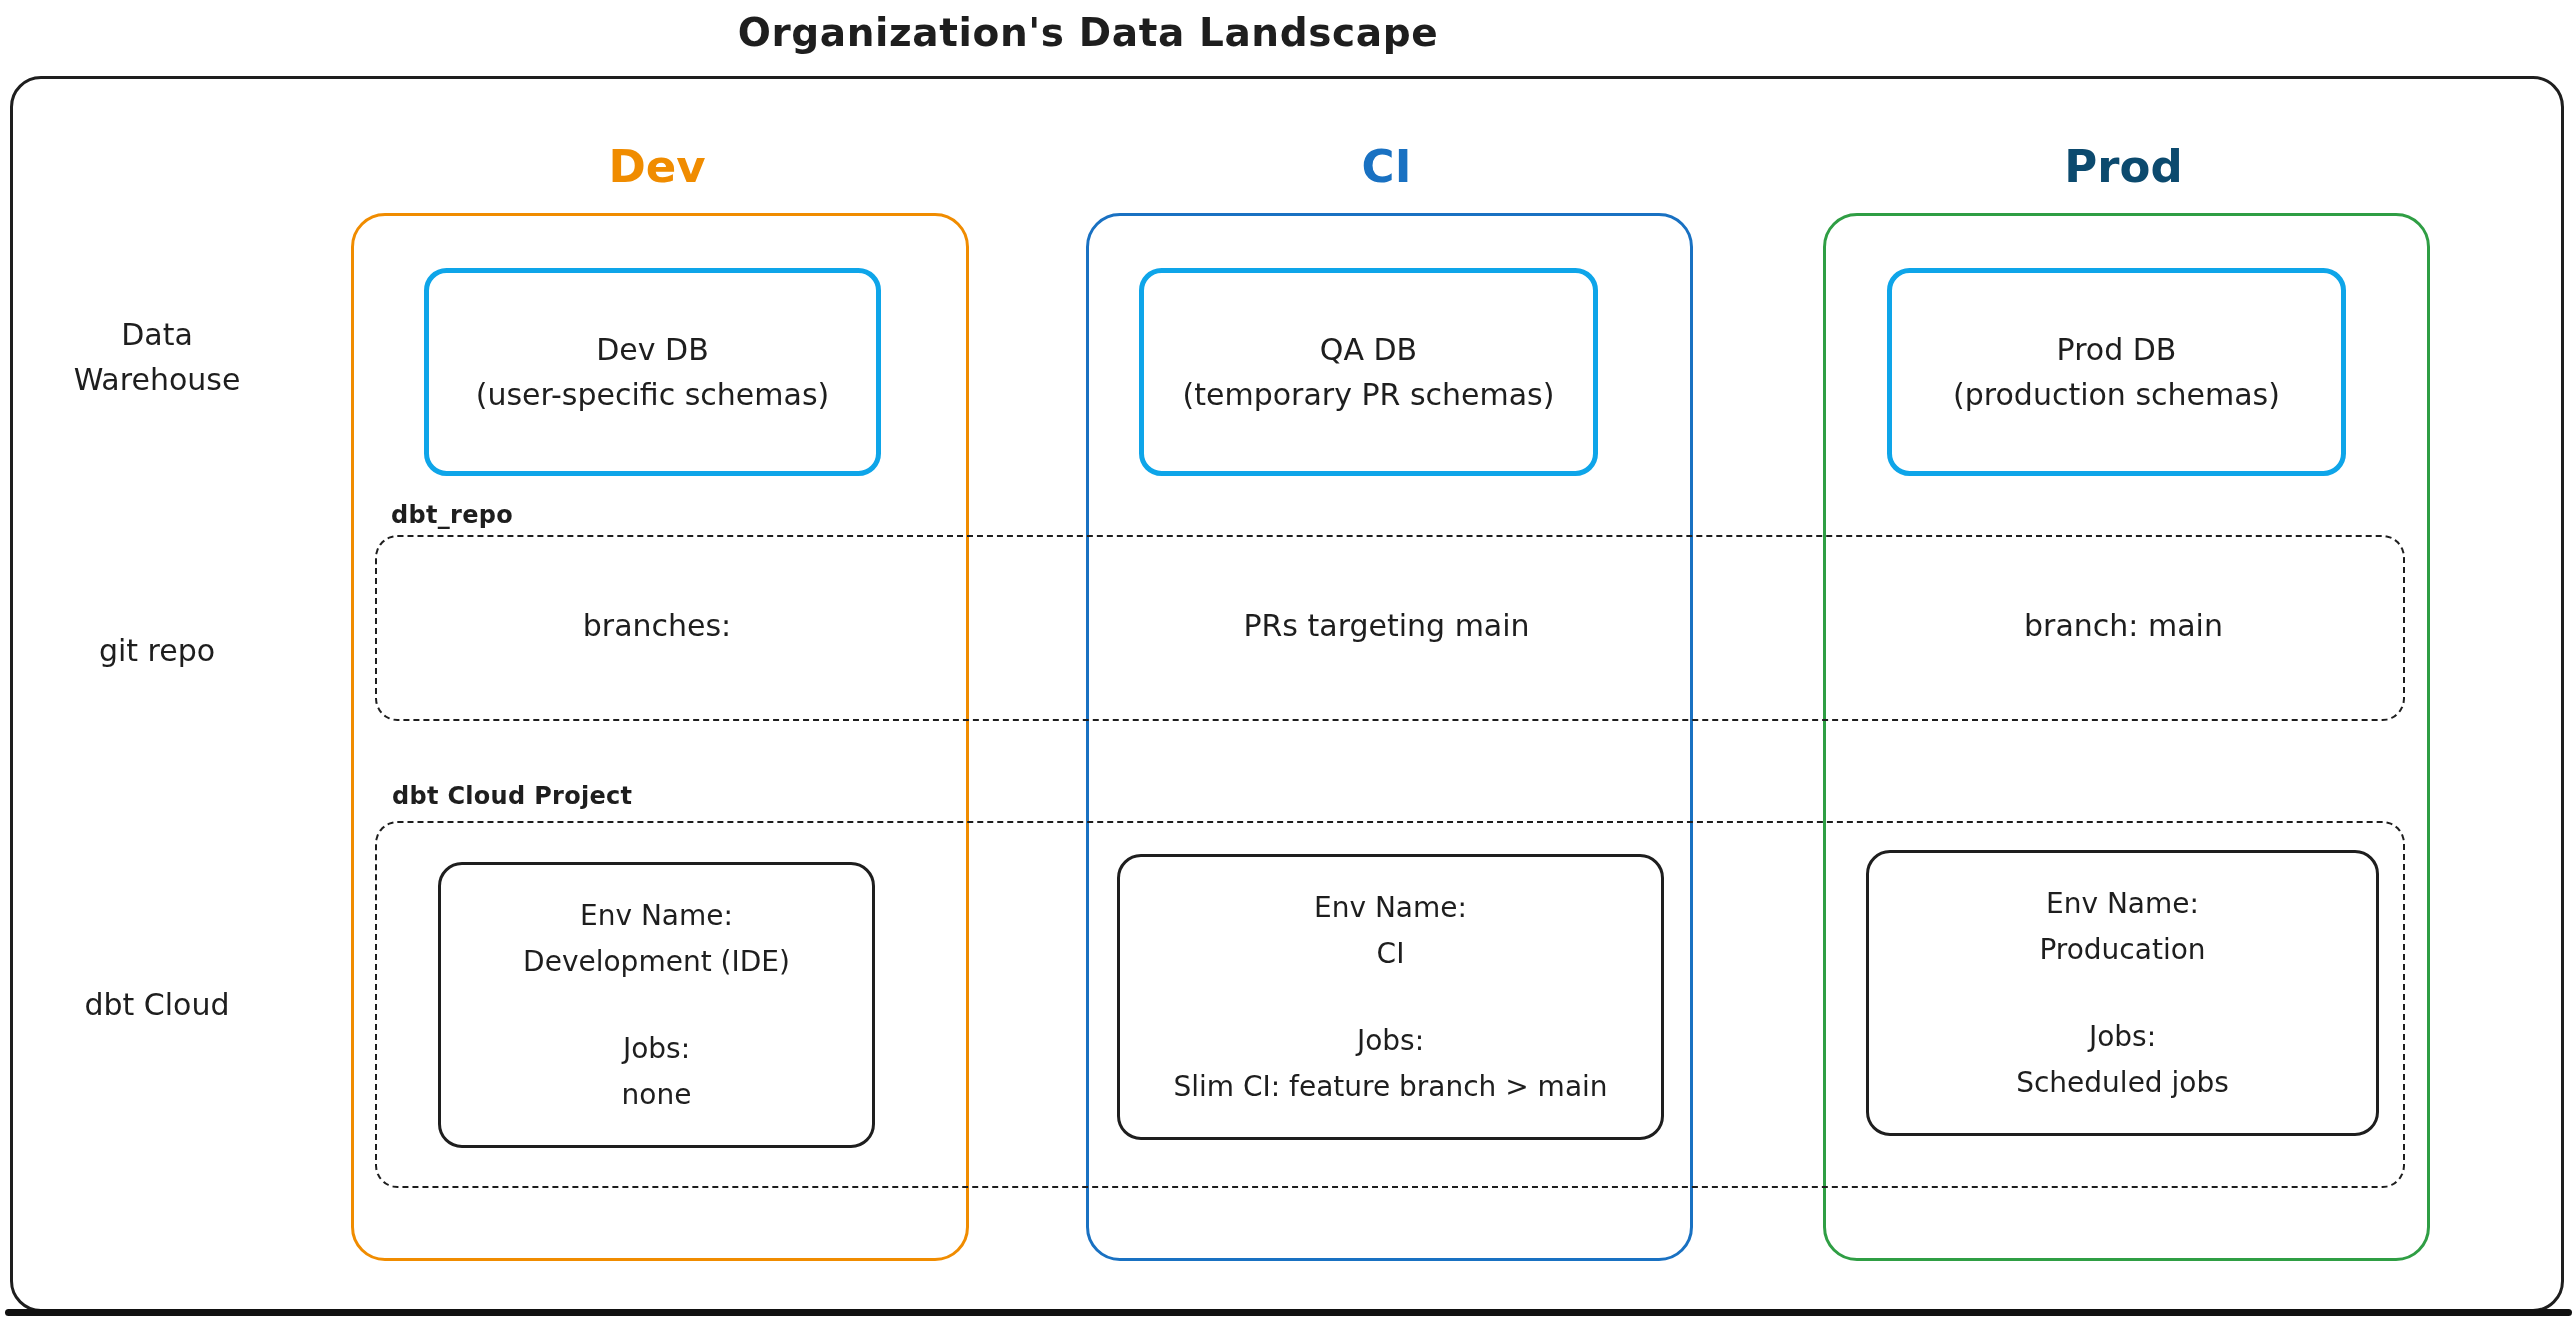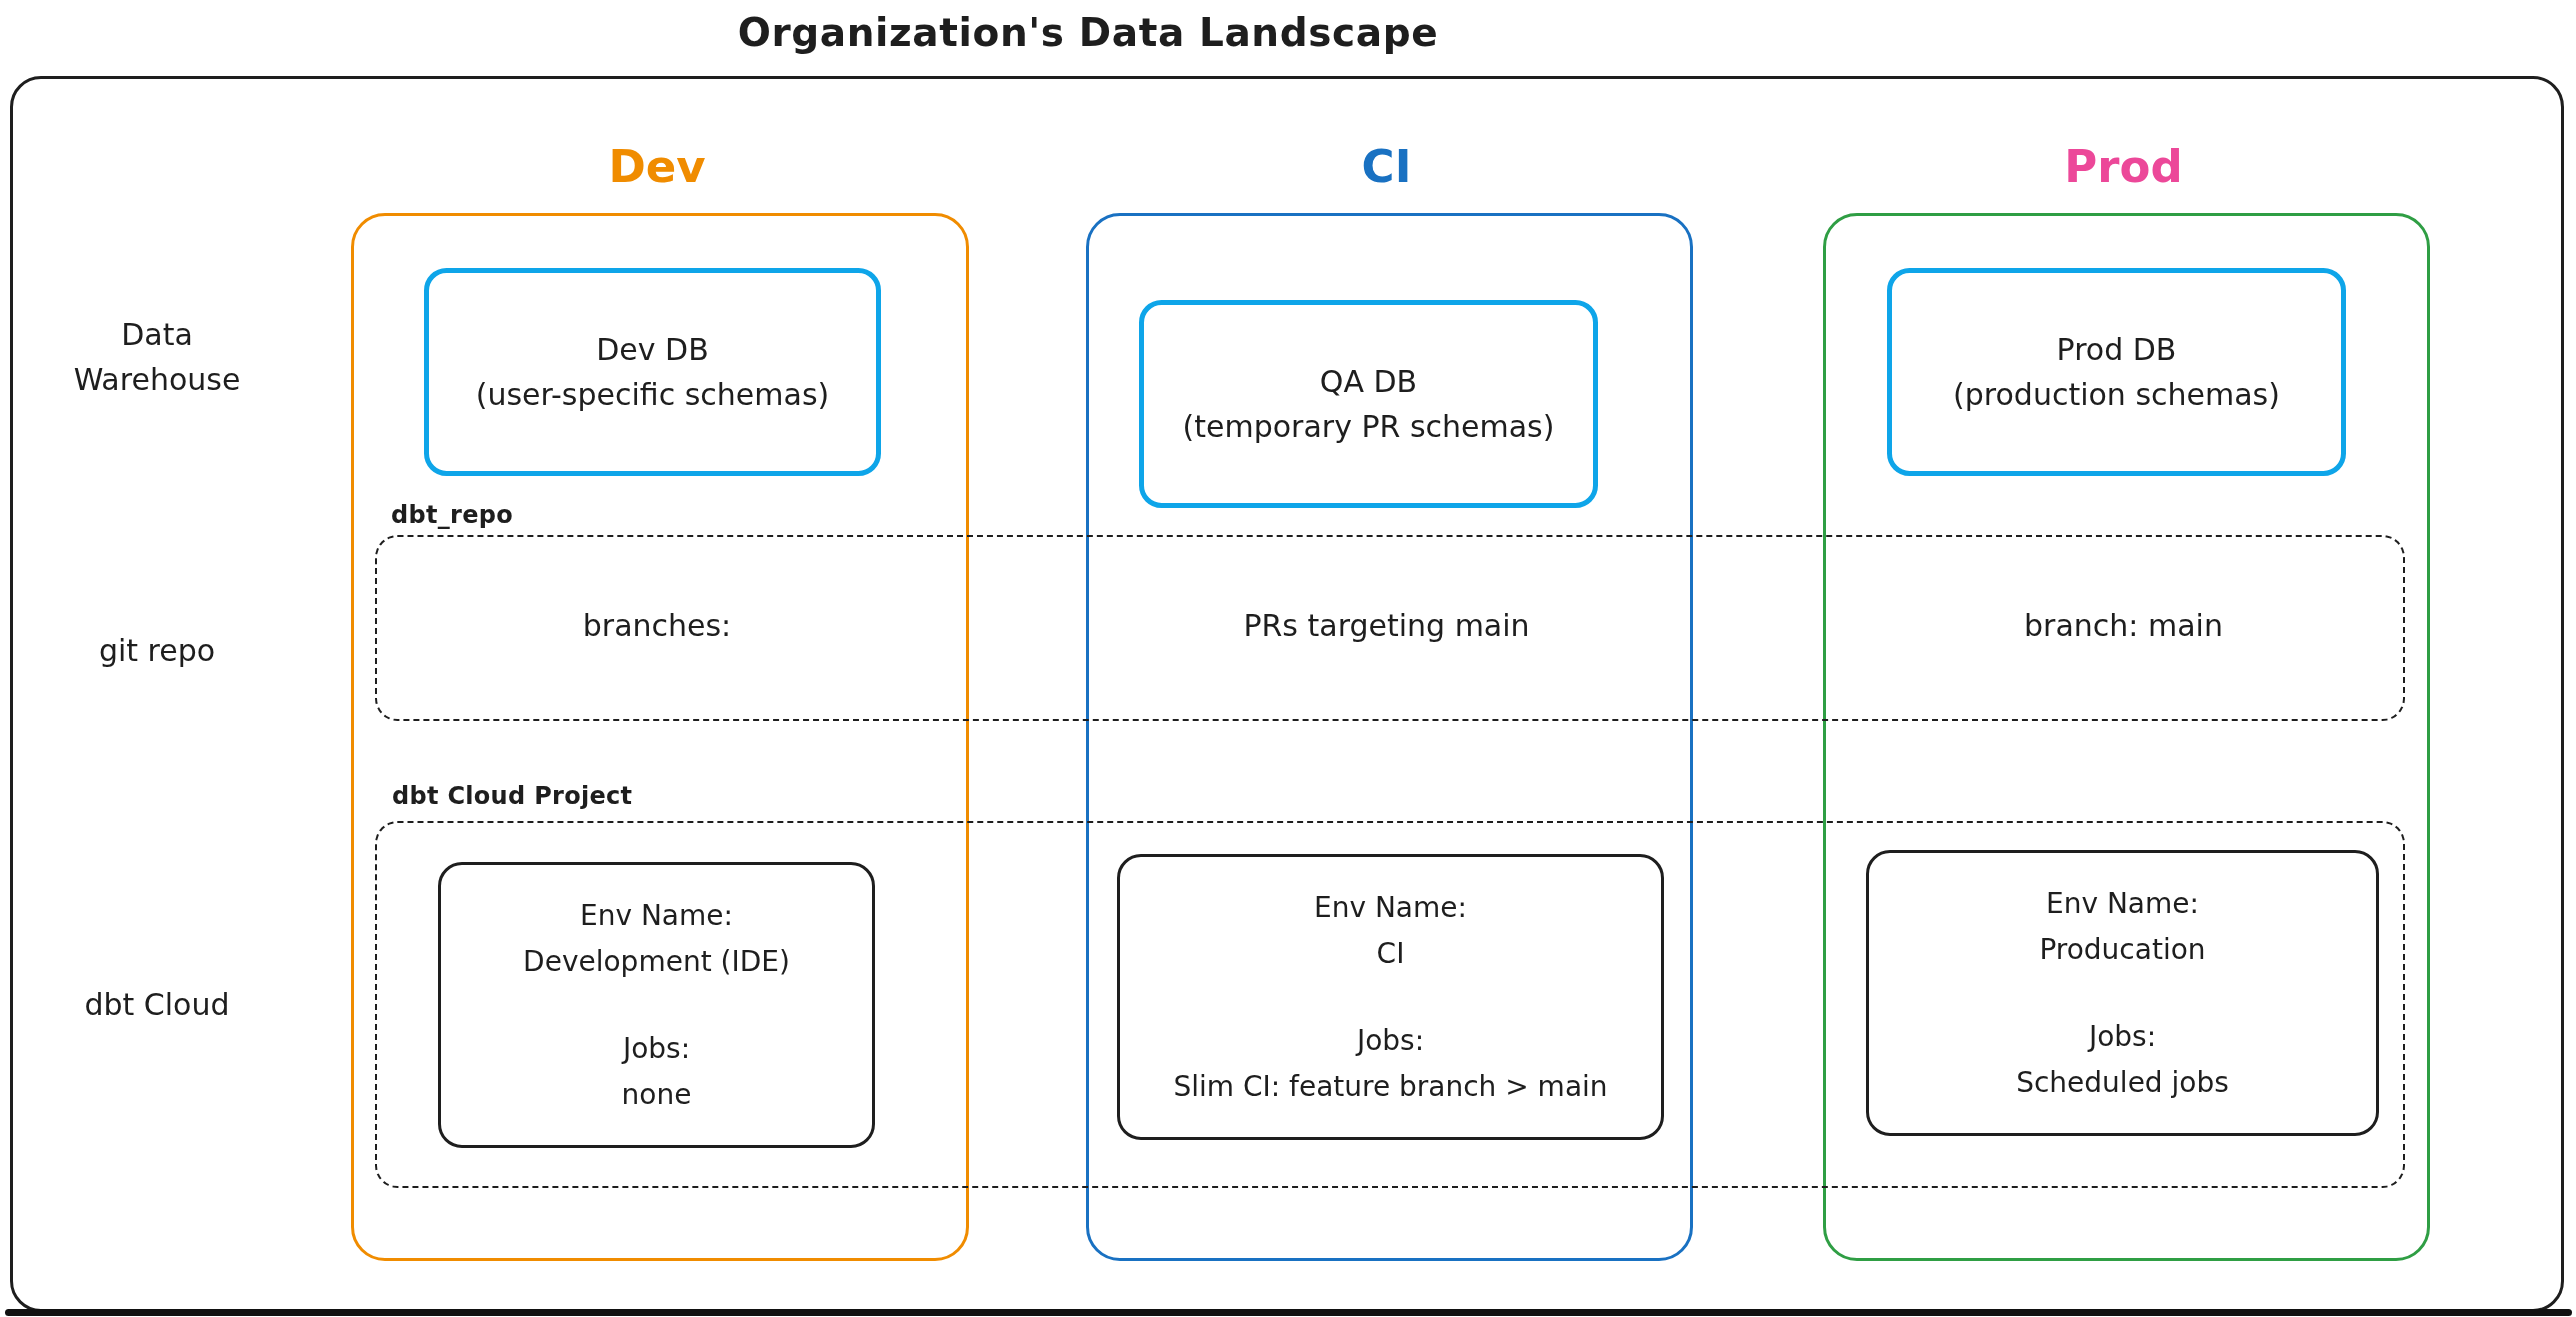--- a/index.html
+++ b/index.html
@@ -57,21 +57,21 @@
   .row-label.git{top:612px;margin-top:16px;}
   .row-label.dbt{top:982px;}
   
   .db-box{
     top:268px;height:198px;
     border:5px solid #0ea5e9;border-radius:22.5px;
     display:flex;flex-direction:column;justify-content:center;
     text-align:center;font-size:30px;line-height:45px;
   }
   .db-box.dev{left:424px;width:447px;}
-  .db-box.ci{left:1139px;width:449px;margin-top:32px;}
+  .db-box.ci{left:1139px;width:449px;}
   .db-box.prod{left:1887px;width:449px;}
   
   .band{
     border:2.4px dashed #1e1e1e;border-radius:22.5px;
     background:transparent;
   }
   .band.git{left:375px;top:535px;width:2026px;height:182px;}
   .band.project{left:375px;top:821px;width:2026px;height:363px;}
   .band-label{
     font-size:24px;font-weight:bold;
@@ -105,21 +105,21 @@
 
 <div id="canvas">
 
   <div class="abs title">Organization's Data Landscape</div>
 
   <div class="abs outer-frame"></div>
   <div class="abs bottom-stroke"></div>
 
   <div class="abs col-header dev" style="color: rgb(240, 140, 0);">Dev</div>
   <div class="abs col-header ci" style="color: rgb(25, 113, 194);">CI</div>
-  <div class="abs col-header prod" style="color: #ec4899;">Prod</div>
+  <div class="abs col-header prod" style="color: #0c4a6e;">Prod</div>
 
   <div class="abs col-rect dev" style="border-color: rgb(240, 140, 0);"></div>
   <div class="abs col-rect ci" style="border-color: rgb(25, 113, 194);"></div>
   <div class="abs col-rect prod" style="border-color: rgb(47, 158, 68);"></div>
 
   <div class="abs row-label warehouse">
     <div>Data</div>
     <div>Warehouse</div>
   </div>
   <div class="abs row-label git">git repo</div>

